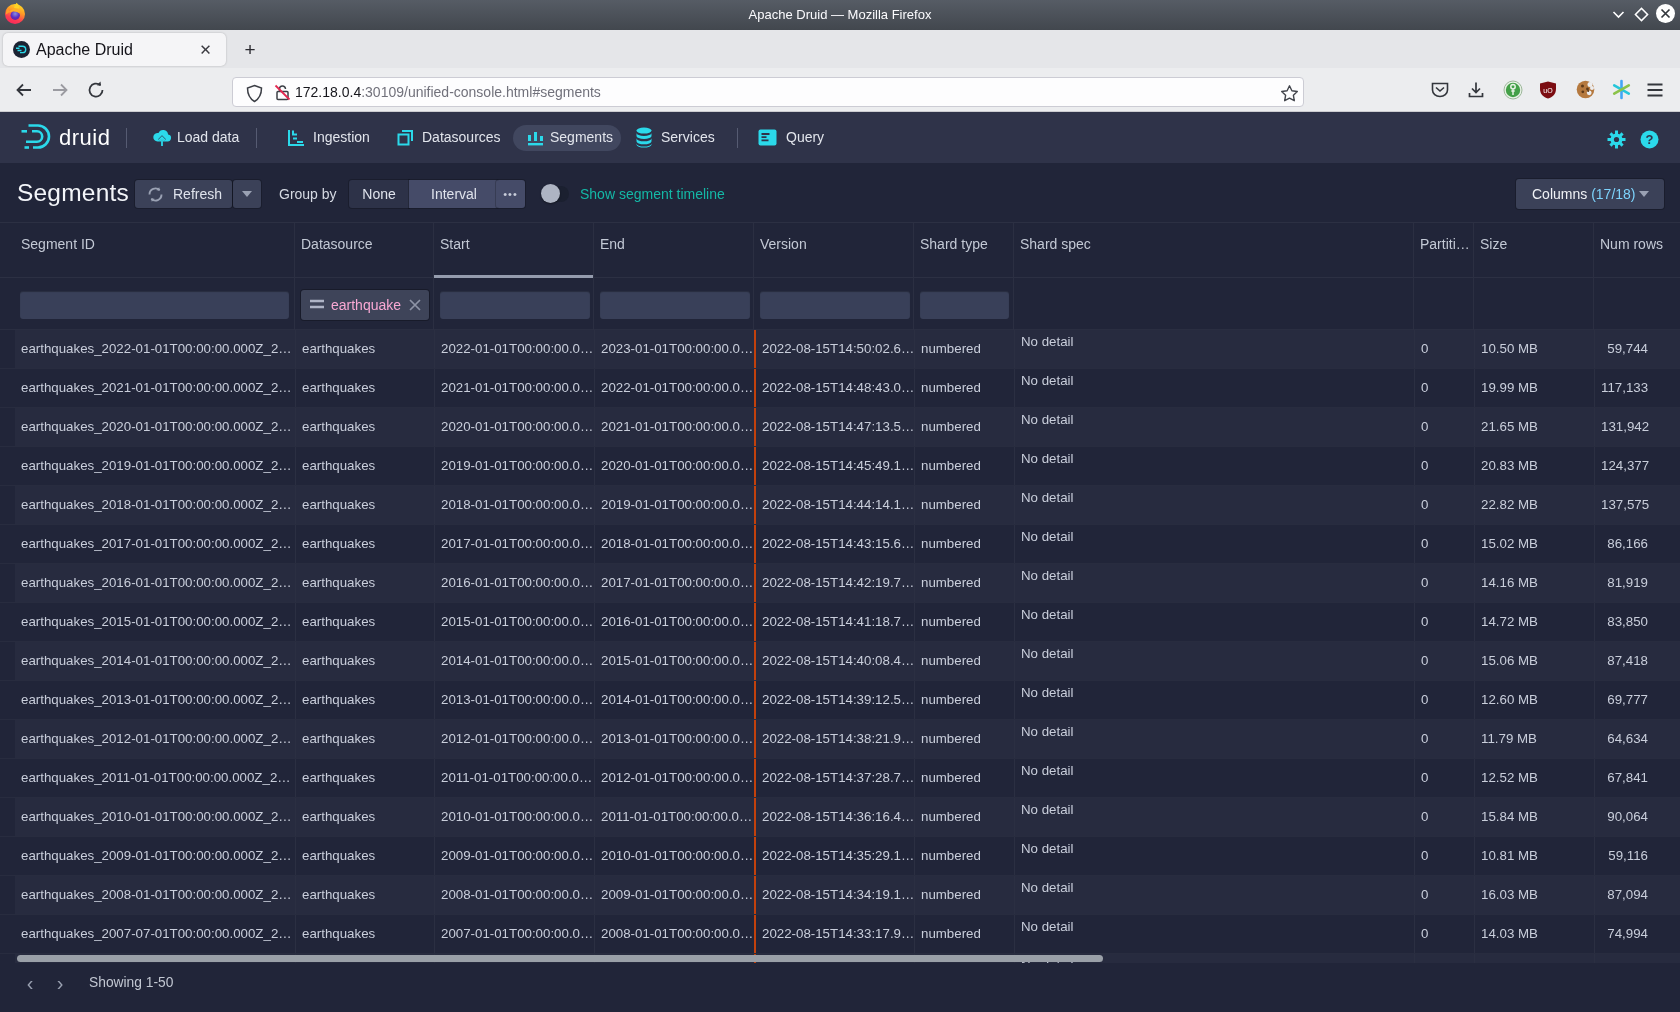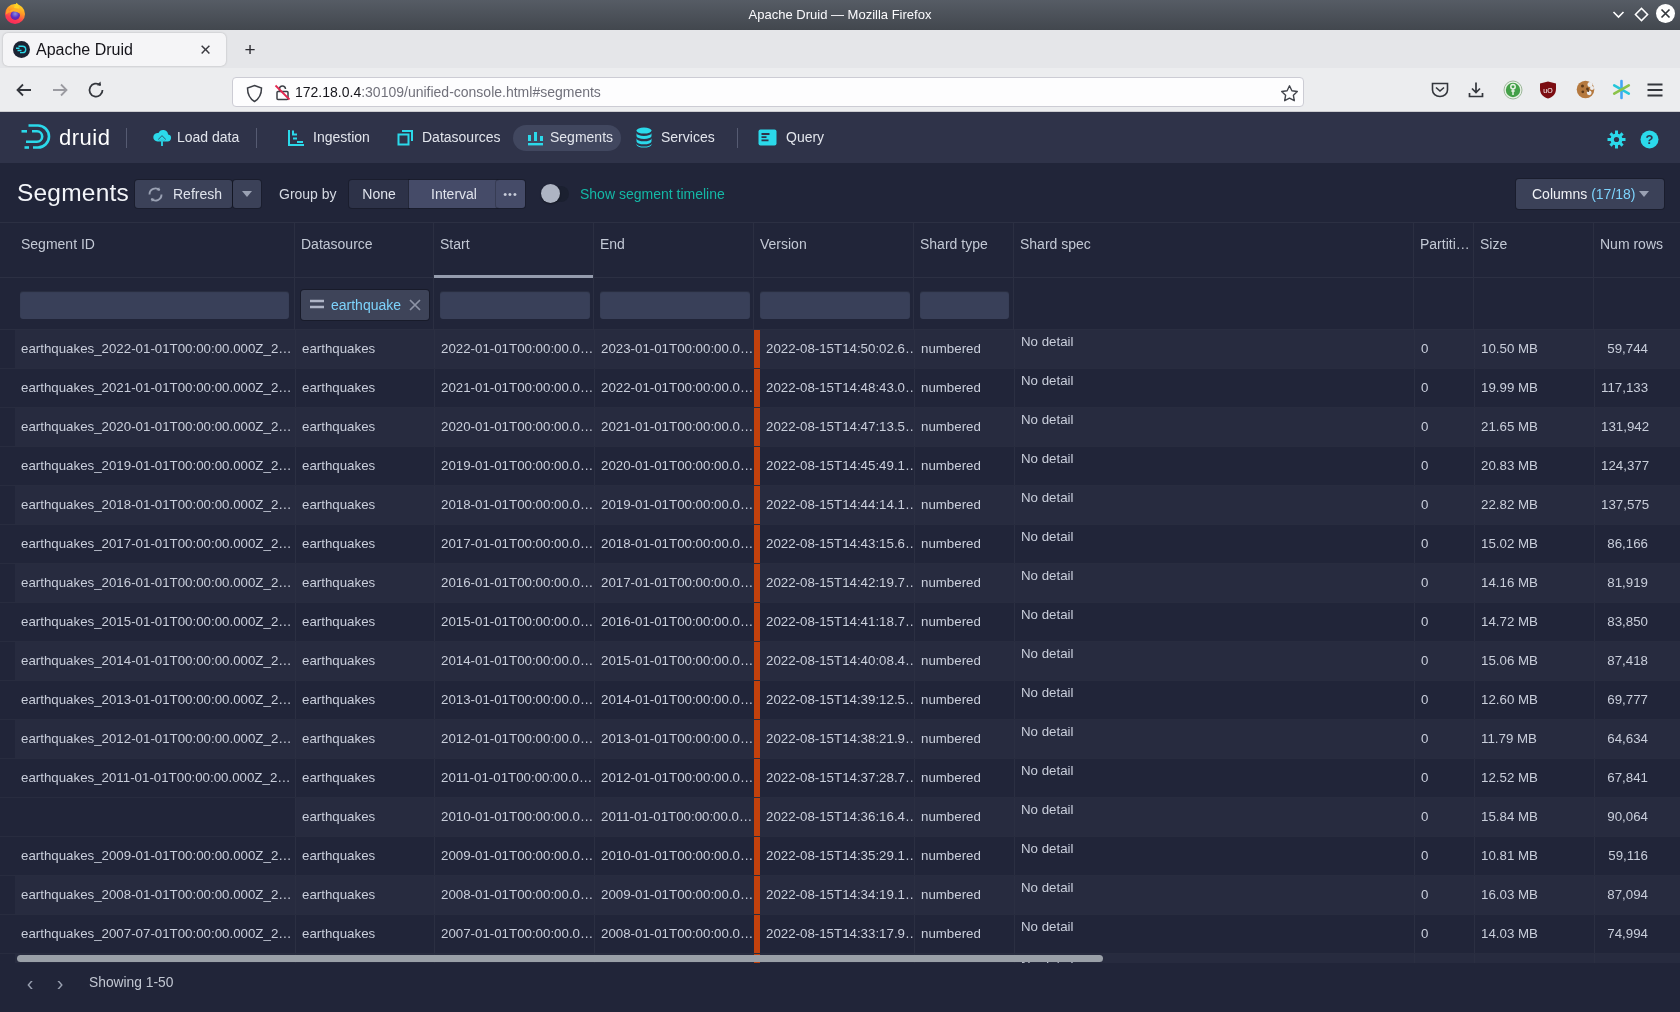--- a/index.html
+++ b/index.html
@@ -38,21 +38,21 @@
 #rows{position:absolute;left:0;top:218px;width:1680px;height:633px;overflow:hidden}
 .row{position:relative;width:1680px;height:39px}
 .row.odd .c{background:#272b3f}
 .row.even .c{background:#20243700}
 .row{border-bottom:1px solid rgba(255,255,255,0.035)}
 .c{position:absolute;top:0;height:38px;line-height:38px;font-size:13.3px;color:#c9cedb;white-space:nowrap;overflow:hidden;padding-left:6px}
 .c1{left:15px;width:280px}
 .c2{left:295px;width:139px;border-left:1px solid #2b2f42}
 .c3{left:434px;width:160px;border-left:1px solid #2b2f42}
 .c4{left:594px;width:160px;border-left:1px solid #2b2f42}
-.c5{left:754px;width:160px;border-left:6px solid #c2410c}
+.c5{left:754px;width:160px;border-left:2px solid #c2410c}
 .c6{left:914px;width:100px;border-left:1px solid #2b2f42}
 .c7{left:1014px;width:400px;border-left:1px solid #2b2f42;line-height:17px;padding-top:3px}
 .c8{left:1414px;width:60px;border-left:1px solid #2b2f42}
 .c9{left:1474px;width:120px;border-left:1px solid #2b2f42}
 .c10{left:1594px;width:86px;border-left:1px solid #2b2f42;text-align:right;padding-right:32px}
 #hscroll{position:absolute;left:17px;top:843px;width:1086px;height:7px;background:#9aa0a8;border-radius:4px}
 #pager{position:absolute;left:0;top:851px;width:1680px;height:49px}
 #pager .chev{position:absolute;top:5px;width:30px;height:30px;color:#9aa1b1;font-size:20px;text-align:center;line-height:30px}
 #showing{position:absolute;left:89px;top:5px;height:30px;line-height:30px;font-size:13.8px;color:#c2c7d2}
 </style>
@@ -319,21 +319,21 @@
     <div class="finput" style="left:20px;width:269px"></div>
     <div class="finput" style="left:440px;width:150px"></div>
     <div class="finput" style="left:600px;width:150px"></div>
     <div class="finput" style="left:760px;width:150px"></div>
     <div class="finput" style="left:920px;width:89px"></div>
 
     <div class="abs" style="left:301px;top:12px;width:128px;height:30px;background:#3e4459;border-radius:3px;box-shadow:0 0 0 1px rgba(0,0,0,.25)">
       <svg class="abs" style="left:9px;top:9px" width="14" height="11" viewBox="0 0 14 11">
           <path d="M0 2 h14 M0 8 h14" stroke="#aeb4c6" stroke-width="2.4"></path>
         </svg>
-      <span style="position:absolute;left:30px;top:0;line-height:30px;font-size:14px;color:#7dd3fc">earthquake</span>
+      <span style="position:absolute;left:30px;top:0;line-height:30px;font-size:14px;color:#f9a8d4">earthquake</span>
       <svg class="abs" style="left:108px;top:9px" width="12" height="12" viewBox="0 0 12 12">
           <path d="M1 1 L11 11 M11 1 L1 11" stroke="#8e94a6" stroke-width="1.7"></path>
         </svg>
     </div>
     <div class="vline" style="left:294px;height:52px"></div>
     <div class="vline" style="left:433px;height:52px"></div>
     <div class="vline" style="left:593px;height:52px"></div>
     <div class="vline" style="left:753px;height:52px"></div>
     <div class="vline" style="left:913px;height:52px"></div>
     <div class="vline" style="left:1013px;height:52px"></div>
@@ -480,20 +480,21 @@
 <div class="c c3">2011-01-01T00:00:00.0…</div>
 <div class="c c4">2012-01-01T00:00:00.0…</div>
 <div class="c c5">2022-08-15T14:37:28.7…</div>
 <div class="c c6">numbered</div>
 <div class="c c7">No detail</div>
 <div class="c c8">0</div>
 <div class="c c9">12.52 MB</div>
 <div class="c c10">67,841</div>
 </div>
 <div class="row odd">
+<div class="c c1">earthquakes_2010-01-01T00:00:00.000Z_2…</div>
 <div class="c c2">earthquakes</div>
 <div class="c c3">2010-01-01T00:00:00.0…</div>
 <div class="c c4">2011-01-01T00:00:00.0…</div>
 <div class="c c5">2022-08-15T14:36:16.4…</div>
 <div class="c c6">numbered</div>
 <div class="c c7">No detail</div>
 <div class="c c8">0</div>
 <div class="c c9">15.84 MB</div>
 <div class="c c10">90,064</div>
 </div>

